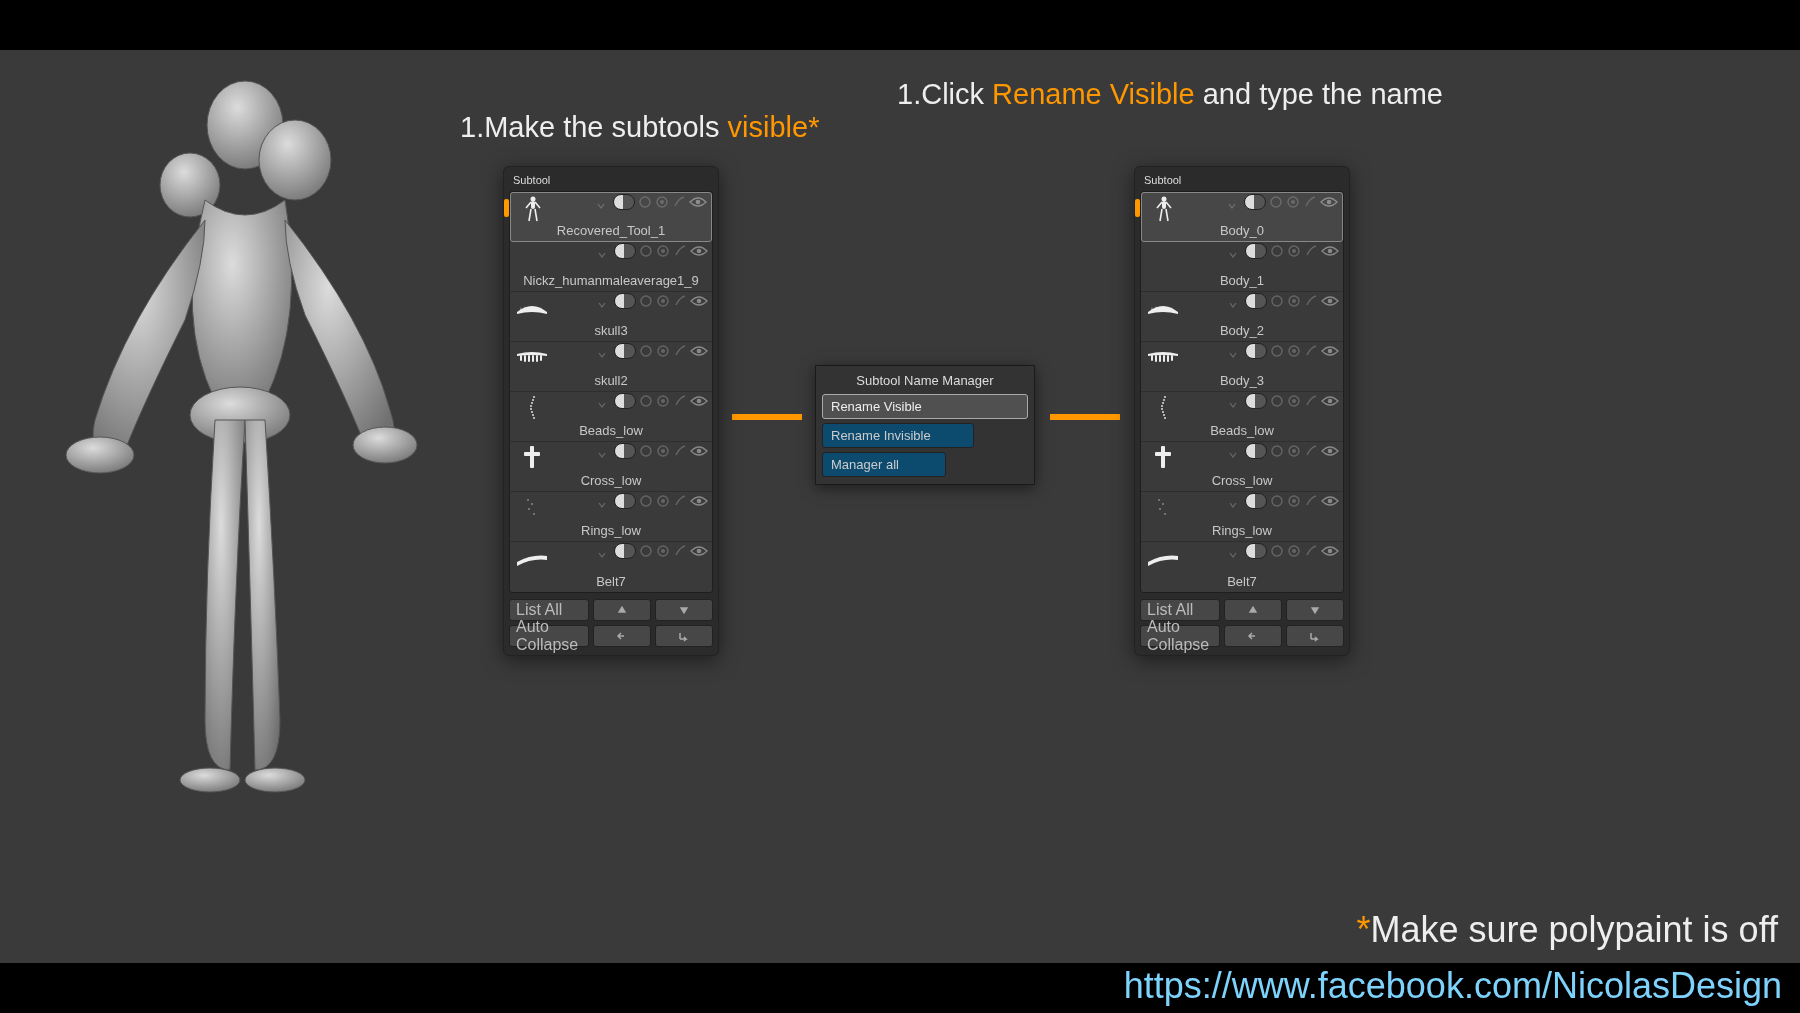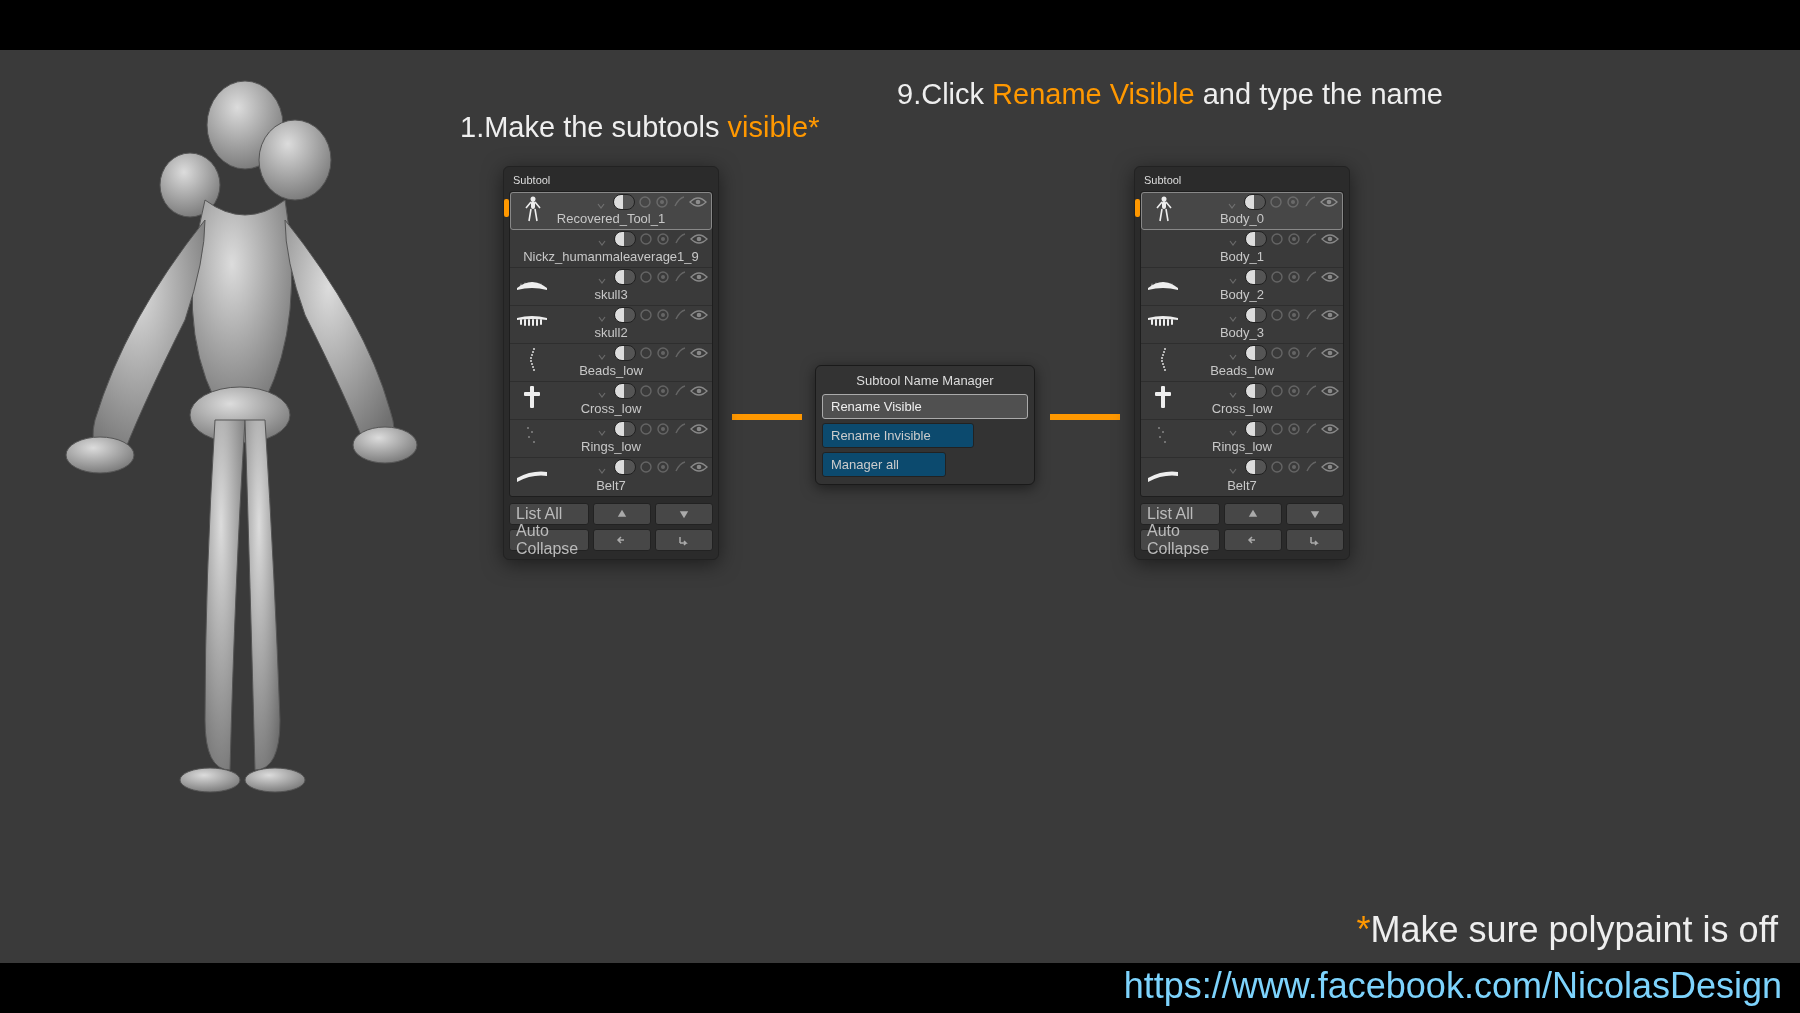--- a/index.html
+++ b/index.html
@@ -72,21 +72,21 @@
     color: #ddd;
     padding: 3px 4px 5px 4px;
   }
   .list {
     border: 1px solid #1e1e1e;
     border-radius: 3px;
     background: #3a3a3a;
     position: relative;
   }
   .row {
-    height: 38px;
+    height: 50px;
     position: relative;
     border-bottom: 1px solid #2e2e2e;
   }
   .row:last-child { border-bottom: none; }
   .row.selected { background: #474747; border: 1px solid #888; border-radius: 3px; }
   .selmark {
     position: absolute; left: -7px; top: 6px; width: 5px; height: 18px;
     background: #ff9800; border-radius: 2px; display:none;
   }
   .row.selected .selmark { display:block; }
@@ -138,21 +138,21 @@
   .arrow {
     position: absolute; top: 414px; height: 6px; background:#ff9800;
   }
   .arrow1 { left: 732px; width: 70px; }
   .arrow2 { left: 1050px; width: 70px; }
 
   
   .mgr {
     position: absolute; top: 365px; left: 815px;
     width: 220px; background:#333; border:1px solid #1a1a1a;
-    border-radius: 6px; padding: 5px 6px 7px 6px;
+    border-radius: 0; padding: 5px 6px 7px 6px;
     box-shadow: 0 3px 14px rgba(0,0,0,.5);
   }
   .mgr-title { font-size:13px; color:#ddd; padding: 2px 6px 6px 6px; text-align:center;}
   .mbtn {
     background:#0c4a6e; font-size:13px; color:#ccc;
     border:1px solid #222; border-radius:3px;
     padding: 4px 8px; margin-bottom:4px;
     cursor:pointer;
   }
   .mbtn:last-child{margin-bottom:0; width: 60%;}
@@ -194,21 +194,21 @@
       <ellipse cx="155" cy="720" rx="30" ry="12"></ellipse>
       <ellipse cx="220" cy="720" rx="30" ry="12"></ellipse>
     </g>
   </svg>
 </div>
 
 <div class="step-label step1">
   <span>1.Make the subtools </span><span class="hl">visible*</span>
 </div>
 <div class="step-label step2">
-  <span>9.Click </span><span class="hl">Rename Visible</span><span> and type the name</span>
+  <span>1.Click </span><span class="hl">Rename Visible</span><span> and type the name</span>
 </div>
 
 <div class="arrow arrow1"></div>
 <div class="arrow arrow2"></div>
 
 <div class="panel panel1">
   <div class="panel-title">Subtool</div>
   <div class="list" id="list1">
       <div class="row selected">
       <span class="selmark"></span>

